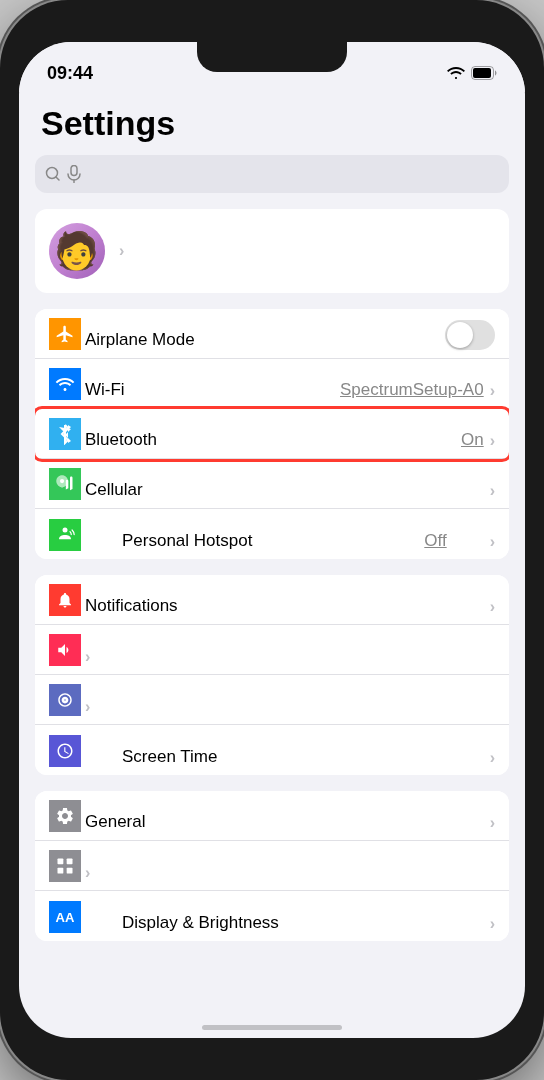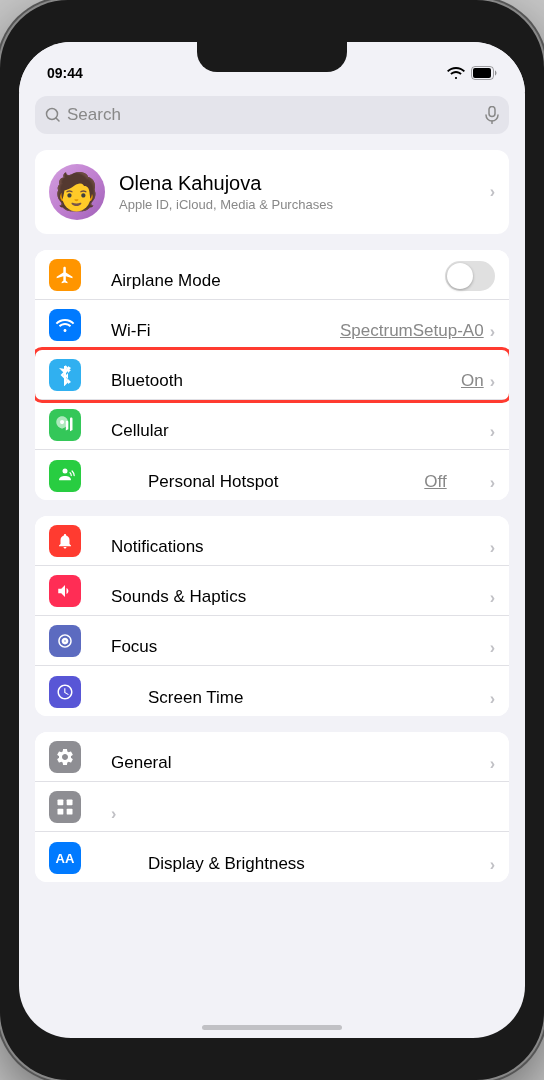--- a/index.html
+++ b/index.html
@@ -36,21 +36,21 @@
     .status-bar {
       height: 50px;
       background: #f2f2f7;
       display: flex;
       align-items: center;
       justify-content: space-between;
       padding: 12px 28px 0 28px;
       position: relative;
     }
     .status-time {
-      font-size: 14px;
+      font-size: 18px;
       font-weight: 600;
       color: #000;
     }
     .status-icons {
       display: flex;
       align-items: center;
       gap: 6px;
     }
     
     .notch {
@@ -109,25 +109,25 @@
       position: relative;
       cursor: pointer;
     }
     .settings-row:last-child {
       border-bottom: none;
       gap: 37px;
     }
     .row-icon {
       width: 32px;
       height: 32px;
-      border-radius: 8px;
+      border-radius: 0;
       display: flex;
       align-items: center;
       justify-content: center;
-      margin-right: 30px;
+      margin-right: 4px;
       flex-shrink: 0;
       font-size: 18px;
     }
     .row-label {
       flex: 1;
       font-size: 17px;
       color: #000;
     }
     .row-value {
       font-size: 17px;
@@ -250,41 +250,37 @@
         <svg width="26" height="14" viewBox="0 0 26 14" fill="none">
           <rect x="0.5" y="0.5" width="22" height="13" rx="3.5" stroke="#000" stroke-opacity="0.35"></rect>
           <rect x="2" y="2" width="18" height="10" rx="2" fill="#000"></rect>
           <path d="M24 4.5V9.5C24.8 9.2 25.5 8.2 25.5 7C25.5 5.8 24.8 4.8 24 4.5Z" fill="#000" fill-opacity="0.4"></path>
         </svg>
       </div>
     </div>
 
     <div class="content">
 
+      <h1 class="page-title">Settings</h1>
 
       <div class="search-bar">
         <svg width="16" height="16" viewBox="0 0 16 16" fill="none">
           <circle cx="7" cy="7" r="5.5" stroke="#888" stroke-width="1.5"></circle>
           <path d="M11 11L14 14" stroke="#888" stroke-width="1.5" stroke-linecap="round"></path>
         </svg>
-        <span class="search-text">Search</span>
         <svg width="14" height="18" viewBox="0 0 14 18" fill="none">
           <rect x="4" y="0.5" width="6" height="10" rx="3" stroke="#888" stroke-width="1.5"></rect>
           <path d="M1 9C1 12.3 3.7 15 7 15C10.3 15 13 12.3 13 9" stroke="#888" stroke-width="1.5" stroke-linecap="round"></path>
           <path d="M7 15V17.5" stroke="#888" stroke-width="1.5" stroke-linecap="round"></path>
         </svg>
       </div>
 
       <div class="profile-row">
         <div class="profile-avatar">
           <span style="font-size:36px;">🧑</span>
-        </div>
-        <div class="profile-info">
-          <div class="profile-name">Olena Kahujova</div>
-          <div class="profile-sub">Apple ID, iCloud, Media &amp; Purchases</div>
         </div>
         <span class="chevron">›</span>
       </div>
 
       <div class="settings-group">
 
         <div class="settings-row">
           <div class="row-icon icon-orange">
             <svg width="20" height="20" viewBox="0 0 24 24" fill="white">
               <path d="M21 16v-2l-8-5V3.5c0-.83-.67-1.5-1.5-1.5S10 2.67 10 3.5V9l-8 5v2l8-2.5V19l-2 1.5V22l3.5-1 3.5 1v-1.5L13 19v-5.5l8 2.5z"></path>
@@ -363,31 +359,29 @@
           <span class="row-label">Notifications</span>
           <span class="chevron">›</span>
         </div>
 
         <div class="settings-row">
           <div class="row-icon icon-pink">
             <svg width="18" height="20" viewBox="0 0 24 24" fill="white">
               <path d="M3 9v6h4l5 5V4L7 9H3zm13.5 3c0-1.77-1.02-3.29-2.5-4.03v8.05c1.48-.73 2.5-2.25 2.5-4.02z"></path>
             </svg>
           </div>
-          <span class="row-label">Sounds &amp; Haptics</span>
           <span class="chevron">›</span>
         </div>
 
         <div class="settings-row">
           <div class="row-icon icon-indigo">
             <svg width="18" height="18" viewBox="0 0 24 24" fill="white">
               <path d="M12 3c-4.97 0-9 4.03-9 9s4.03 9 9 9 9-4.03 9-9-4.03-9-9-9zm0 16c-3.86 0-7-3.14-7-7s3.14-7 7-7 7 3.14 7 7-3.14 7-7 7zm0-11.5c-2.49 0-4.5 2.01-4.5 4.5s2.01 4.5 4.5 4.5 4.5-2.01 4.5-4.5-2.01-4.5-4.5-4.5zm0 5.5c-.55 0-1-.45-1-1s.45-1 1-1 1 .45 1 1-.45 1-1 1z"></path>
             </svg>
           </div>
-          <span class="row-label">Focus</span>
           <span class="chevron">›</span>
         </div>
 
         <div class="settings-row">
           <div class="row-icon icon-purple">
             <svg width="18" height="20" viewBox="0 0 24 24" fill="white">
               <path d="M11.99 2C6.47 2 2 6.48 2 12s4.47 10 9.99 10C17.52 22 22 17.52 22 12S17.52 2 11.99 2zM12 20c-4.42 0-8-3.58-8-8s3.58-8 8-8 8 3.58 8 8-3.58 8-8 8zm.5-13H11v6l5.25 3.15.75-1.23-4.5-2.67V7z"></path>
             </svg>
           </div>
           <span class="row-label">Screen Time</span>

